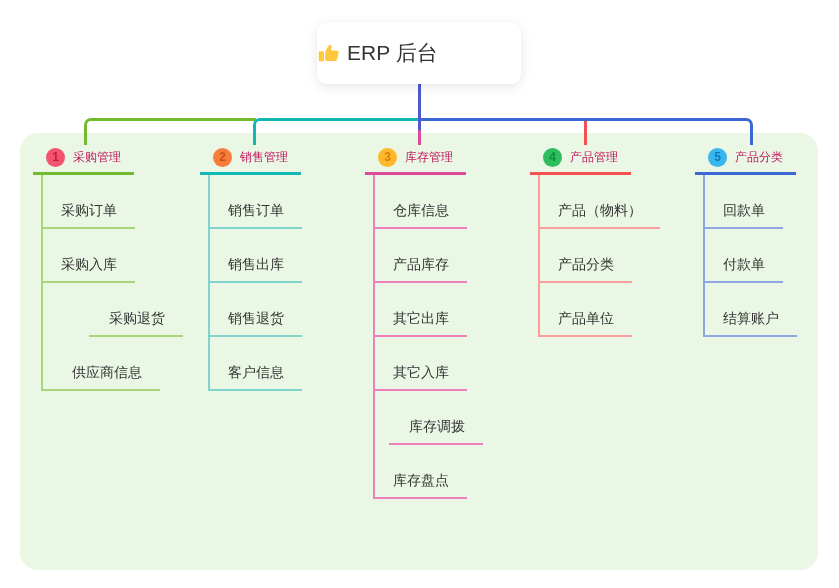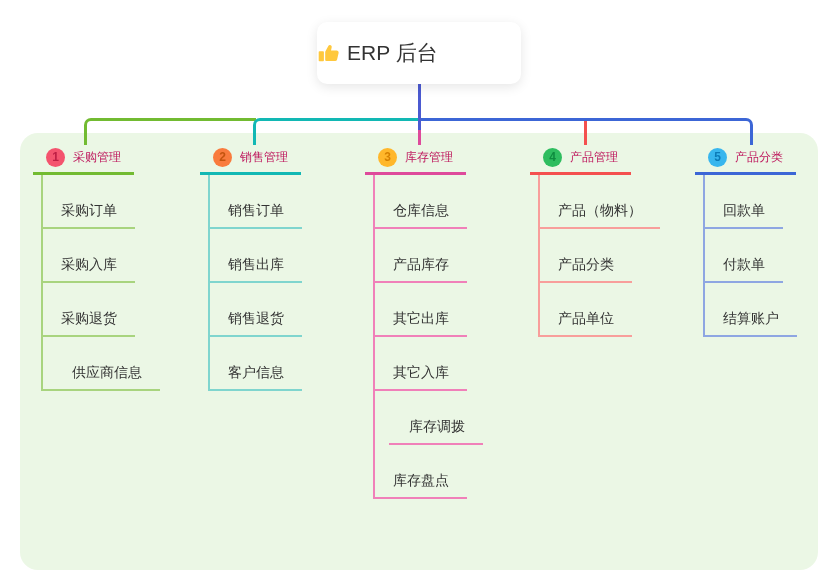--- a/index.html
+++ b/index.html
@@ -94,21 +94,21 @@
         </div>
         <div class="kids">
           <div class="trunk" style="background: rgb(168, 212, 126);"></div>
           <div class="row">
             <span class="lbl" style="border-bottom-color: rgb(168, 212, 126);">采购订单</span>
           </div>
           <div class="row">
             <span class="lbl" style="border-bottom-color: rgb(168, 212, 126);">采购入库</span>
           </div>
           <div class="row">
-            <span class="lbl" style="border-bottom-color: rgb(168, 212, 126);">采购退货</span>
+            <span class="lbl" style="border-bottom-color: rgb(168, 212, 126); margin-left: 48px;">采购退货</span>
           </div>
           <div class="row">
             <span class="lbl" style="border-bottom-color: rgb(168, 212, 126); padding-left: 31px;">供应商信息</span>
           </div>
         </div>
       </div>
       <div class="branch" style="left: 200px;">
         <div class="hdr" style="border-bottom-color: rgb(18, 184, 180);">
           <span class="badge" style="background: rgb(249, 123, 61); color: rgb(196, 84, 15);">2</span>
           <span class="title">销售管理</span>

